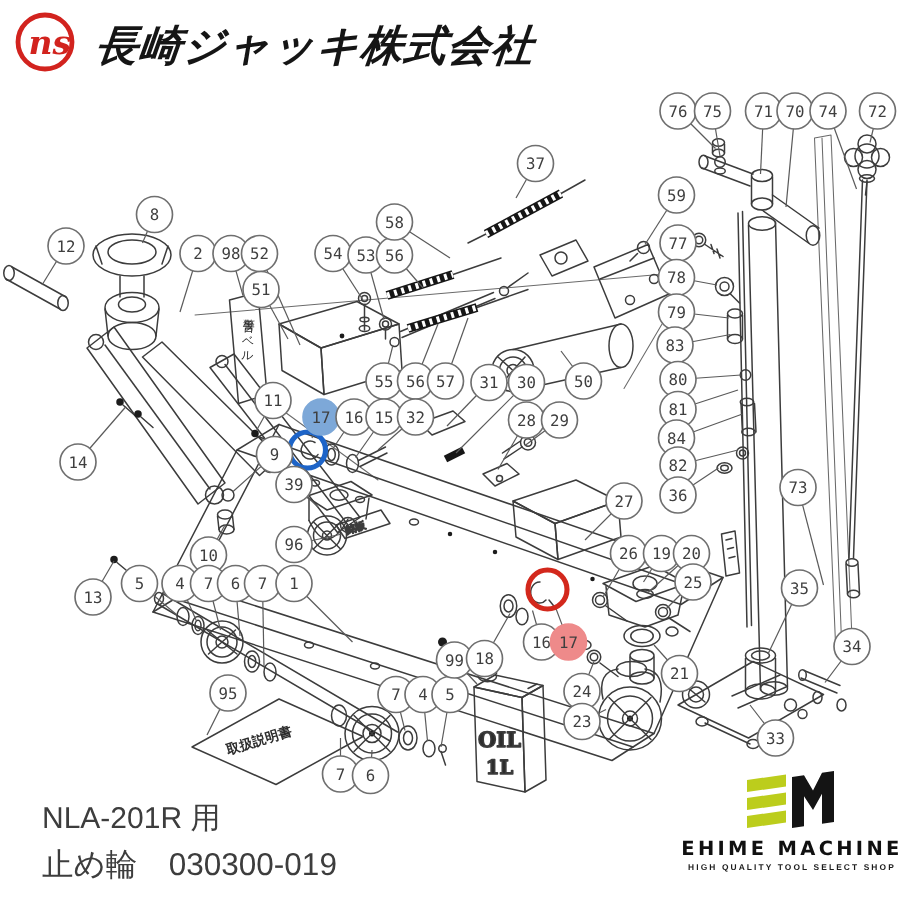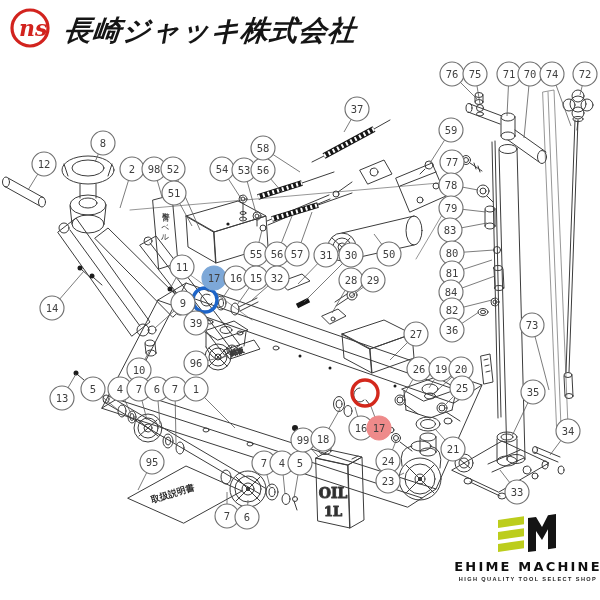--- a/index.html
+++ b/index.html
@@ -709,20 +709,24 @@
   </svg>
 
   <div class="header">
     <svg width="44" height="44" viewBox="0 0 44 44">
       <circle cx="22" cy="22" r="18" fill="#fff" stroke="#d2231e" stroke-width="3.2"></circle>
       <text x="11" y="30" fill="#d2231e" style="font-family:'DejaVu Serif',serif;font-style:italic;font-weight:bold;font-size:22px">ns</text>
     </svg>
     <div class="company">長崎ジャッキ株式会社</div>
   </div>
 
+  <div class="footer">
+    <div class="l1">NLA-201R 用</div>
+    <div class="l2">止め輪　030300-019</div>
+  </div>
 
   <div class="brand">
     <svg width="64" height="46" viewBox="0 0 64 46" style="display:block;margin:0 auto">
       <g transform="translate(2,9) skewY(-8)">
         <rect x="0" y="0" width="26" height="8" fill="#bccd1c"></rect>
         <rect x="0" y="12" width="26" height="8" fill="#bccd1c"></rect>
         <rect x="0" y="24" width="26" height="8" fill="#bccd1c"></rect>
       </g>
       <g transform="translate(32,5) skewY(-8)">
         <path d="M0 36 L0 2 L8 2 L14 13 L20 2 L28 2 L28 36 L20 36 L20 16 L14 26 L8 16 L8 36 Z" fill="#141414"></path>

